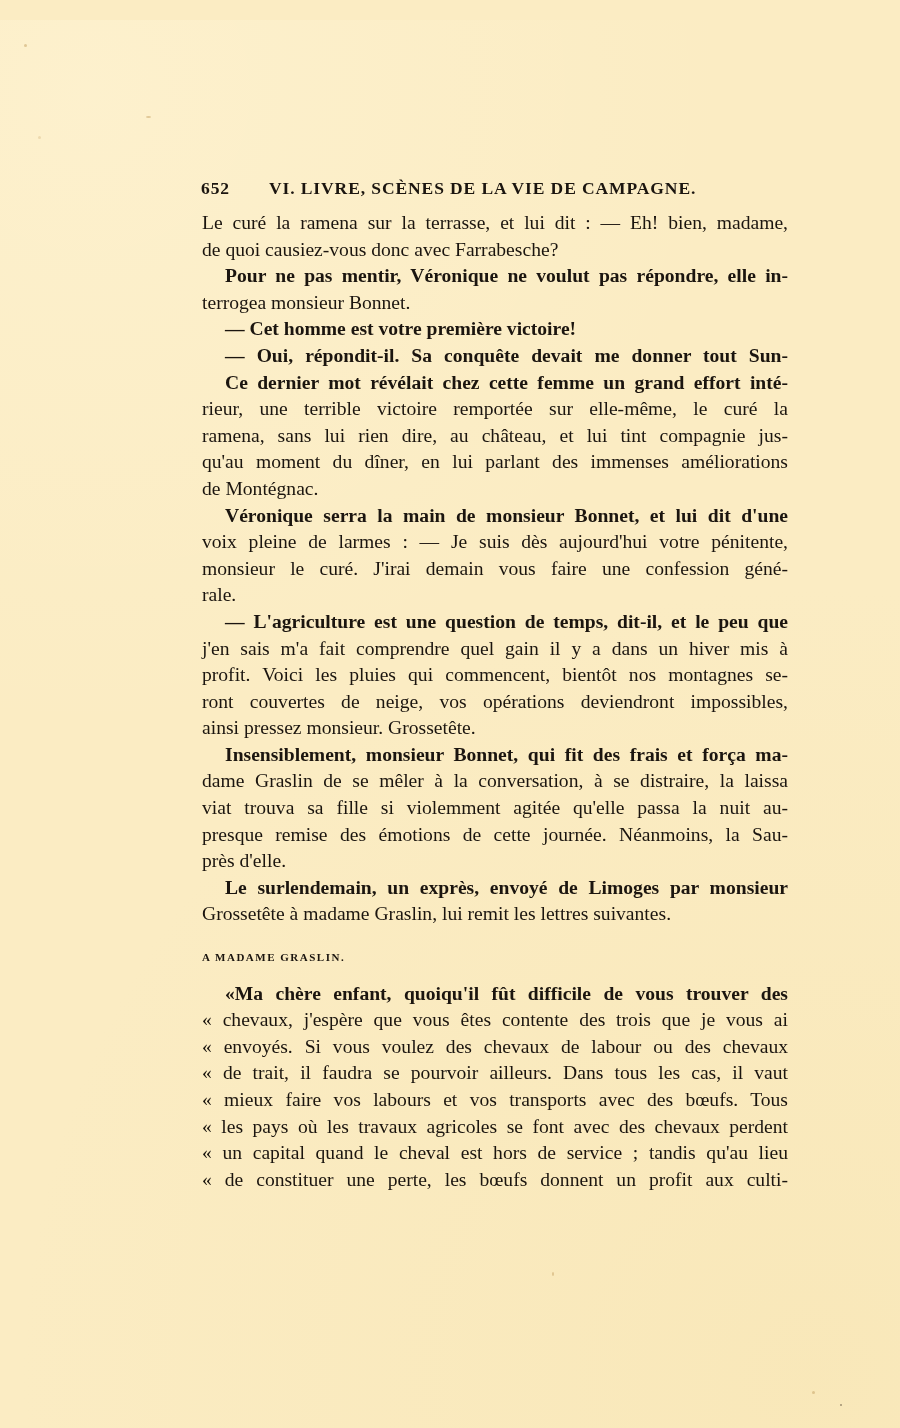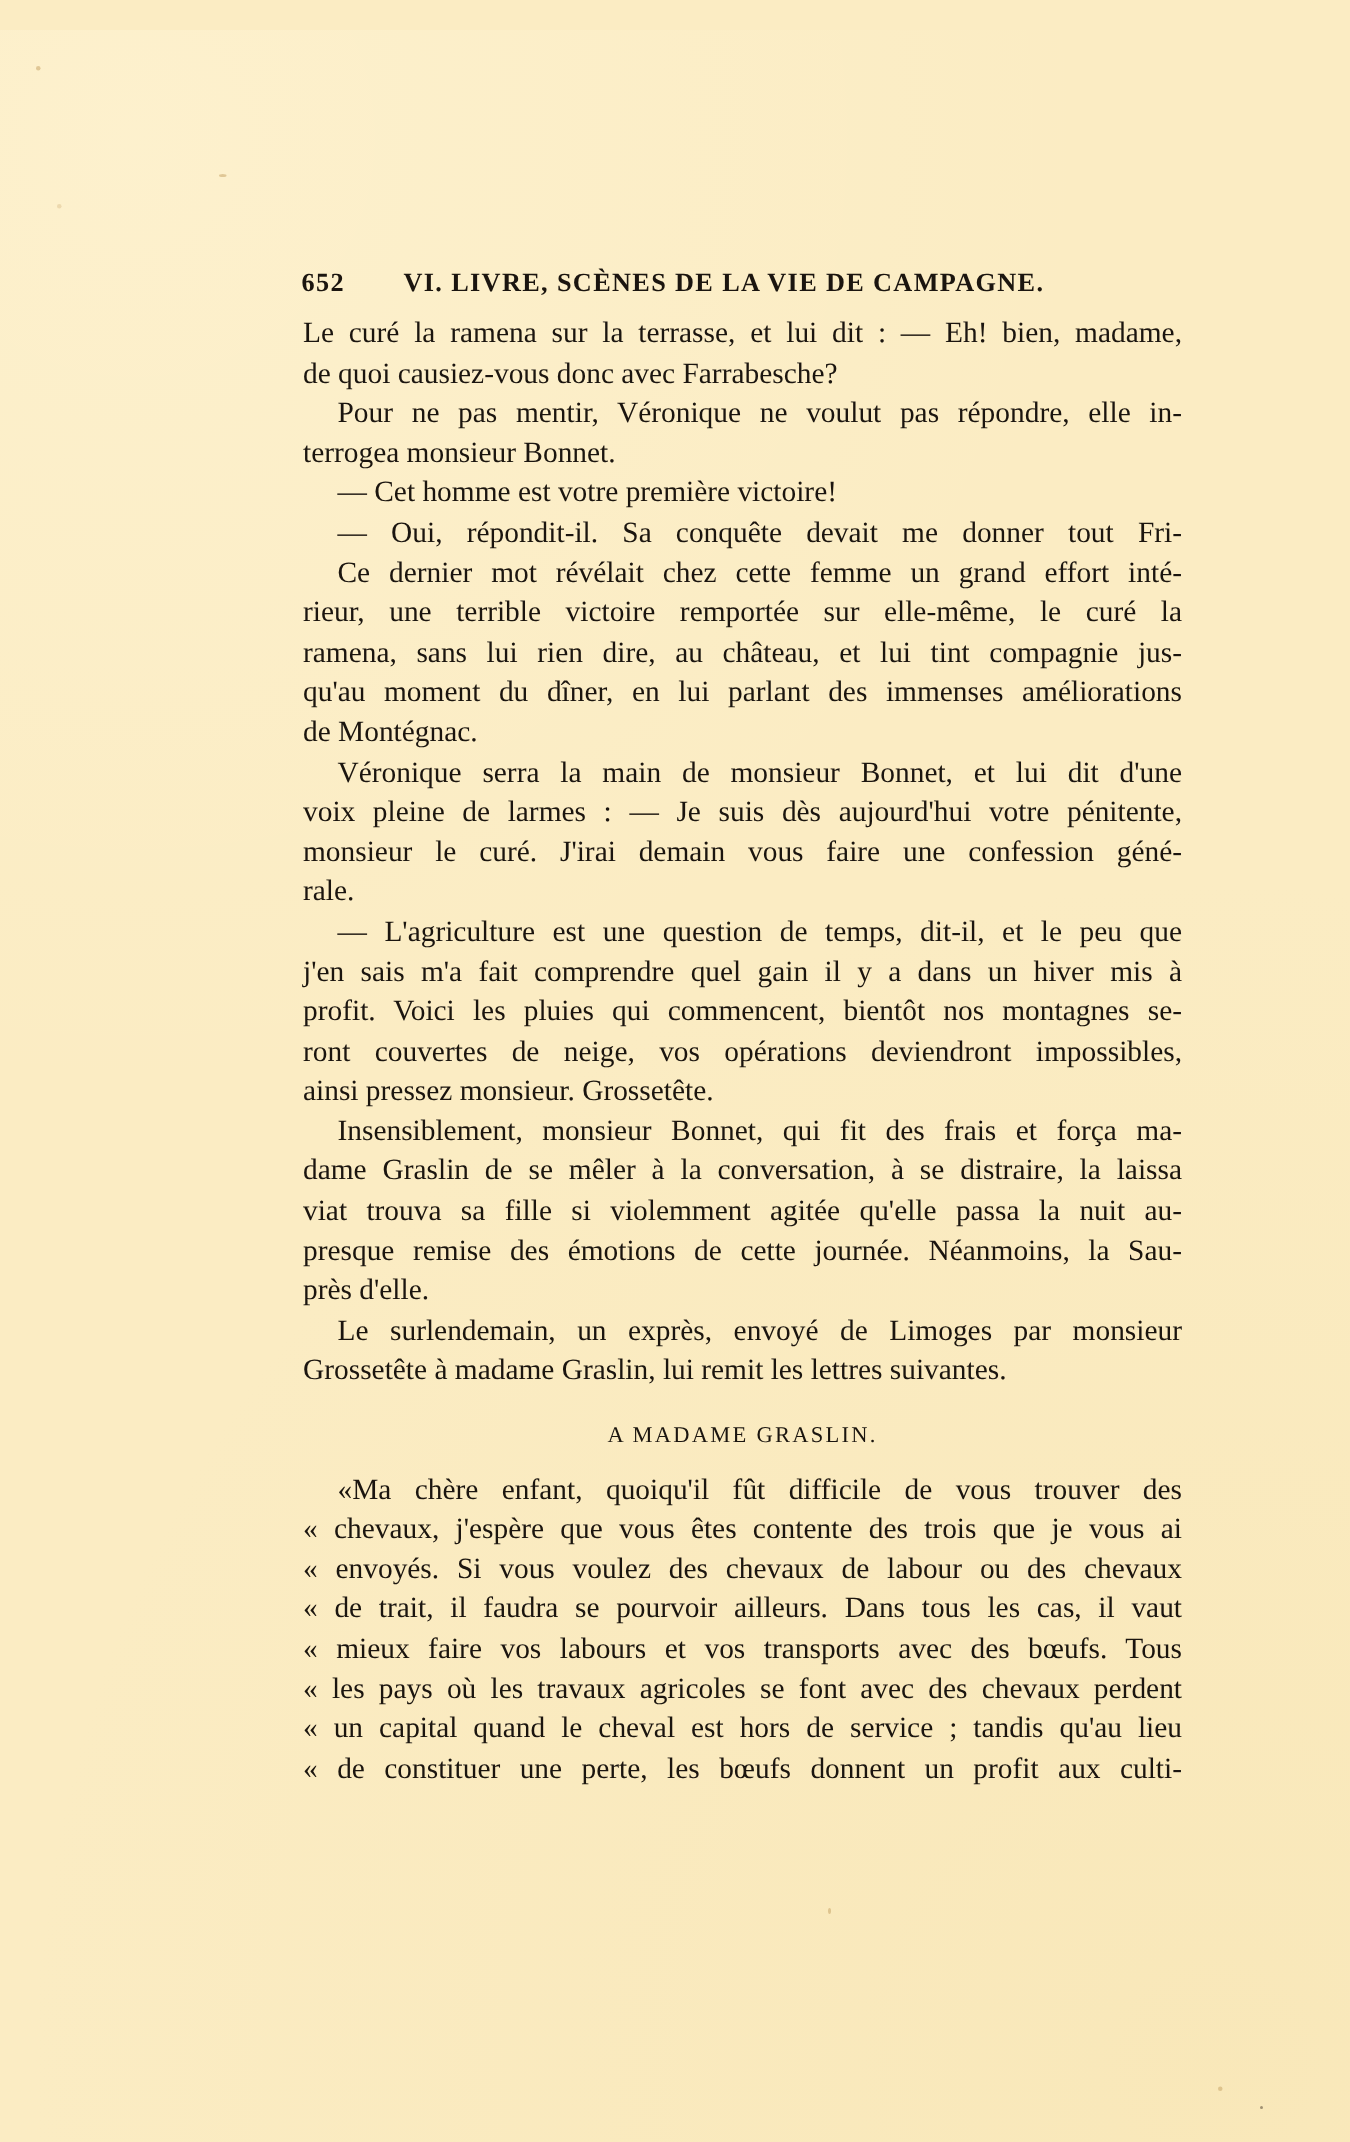--- a/index.html
+++ b/index.html
@@ -67,26 +67,26 @@
       white-space: nowrap;
       text-align: justify;
       text-align-last: justify;
       height: 26.6px;
     }
     .line.last {
       text-align-last: left;
     }
     .line.indent {
       padding-left: 23px;
+      font-weight: bold;
     }
     .letter-heading {
       display: block;
-      text-align: center;
-      font-size: 15px;
-      font-weight: normal;
+      font-size: 11px;
+      font-weight: bold;
       letter-spacing: 1.5px;
       height: 26.6px;
       line-height: 26.6px;
       margin-top: 16px;
       margin-bottom: 10px;
     }
   </style>
 </head>
 <body>
 
@@ -110,21 +110,21 @@
         <span class="line last">de quoi causiez-vous donc avec Farrabesche?</span>
       </div>
       <div>
         <span class="line indent">Pour ne pas mentir, Véronique ne voulut pas répondre, elle in-</span>
         <span class="line last">terrogea monsieur Bonnet.</span>
       </div>
       <div>
         <span class="line indent last">— Cet homme est votre première victoire!</span>
       </div>
       <div>
-        <span class="line indent">— Oui, répondit-il. Sa conquête devait me donner tout Fri-</span>
+        <span class="line indent">— Oui, répondit-il. Sa conquête devait me donner tout Sun-</span>
       </div>
       <div>
         <span class="line indent">Ce dernier mot révélait chez cette femme un grand effort inté-</span>
         <span class="line">rieur, une terrible victoire remportée sur elle-même, le curé la</span>
         <span class="line">ramena, sans lui rien dire, au château, et lui tint compagnie jus-</span>
         <span class="line">qu'au moment du dîner, en lui parlant des immenses améliorations</span>
         <span class="line last">de Montégnac.</span>
       </div>
       <div>
         <span class="line indent">Véronique serra la main de monsieur Bonnet, et lui dit d'une</span>

